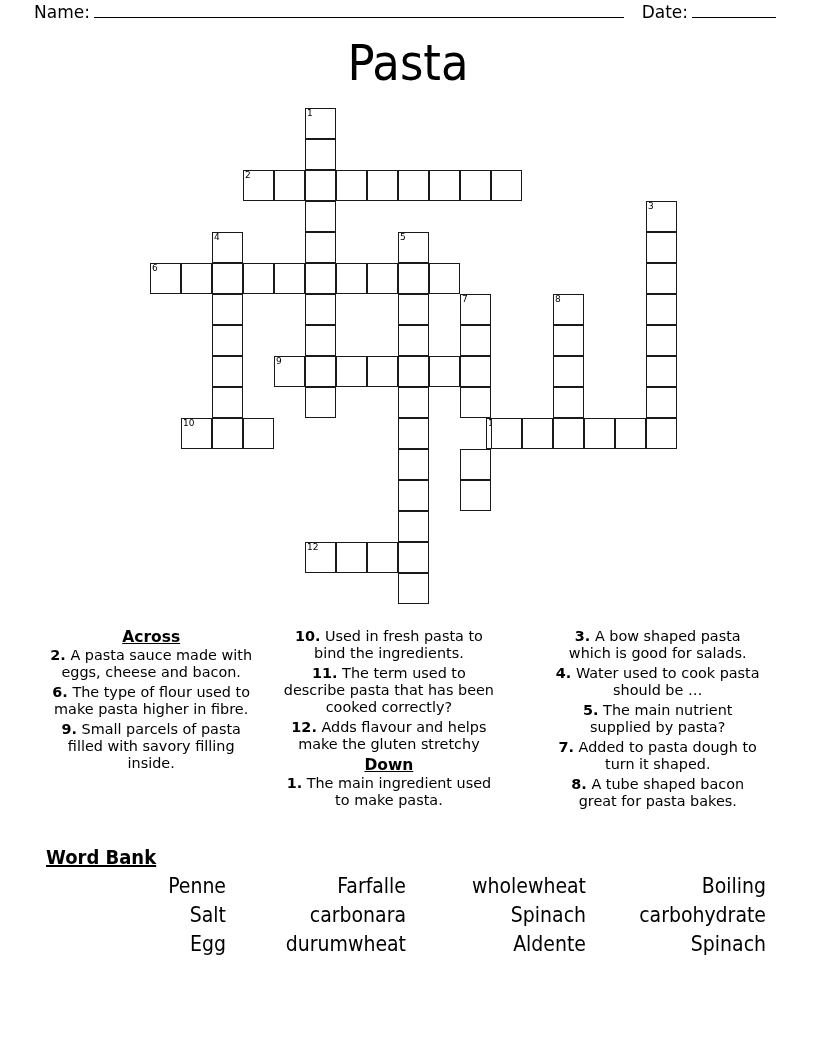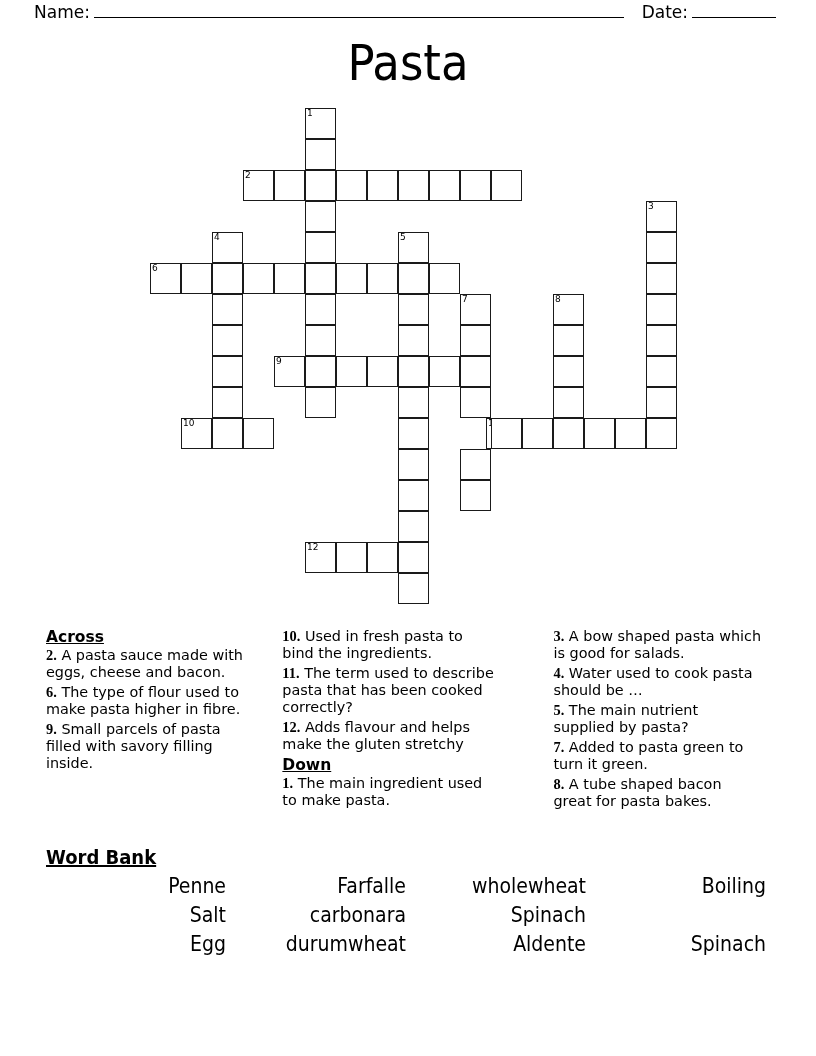--- a/index.html
+++ b/index.html
@@ -63,35 +63,36 @@
 
   
   .clues {
     position: absolute;
     left: 46px; top: 628px;
     width: 730px;
     display: flex;
     gap: 12px;
     font-size: 14.4px;
     line-height: 1.18;
+    text-align: center;
   }
   .clue-col { width: 243px; padding-right: 14px; }
   .clue-col.c2 { width: 246px; }
   .clue-col.c3 { width: 241px; margin-left: 32px; }
   .clue-head {
     font-weight: bold;
     text-decoration: underline;
     font-size: 15.5px;
     display: block;
     margin-bottom: 1px;
   }
   .clue {
     margin: 0 0 3px 0;
   }
-  .clue .n { font-weight: bold; font-family: Liberation Serif, serif; }
+  .clue .n { font-weight: bold; }
 
   
   .wb-title {
     position: absolute;
     left: 46px; top: 845px;
     font-size: 20px;
     font-weight: bold;
     text-decoration: underline;
     font-family: "DejaVu Sans Condensed", "DejaVu Sans", sans-serif;
   }
@@ -272,41 +273,42 @@
       <div class="clue">
         <span class="n">4.</span>
         <span>Water used to cook pasta should be …</span>
       </div>
       <div class="clue">
         <span class="n">5.</span>
         <span>The main nutrient supplied by pasta?</span>
       </div>
       <div class="clue">
         <span class="n">7.</span>
-        <span>Added to pasta green to turn it green.</span>
+        <span>Added to pasta dough to turn it shaped.</span>
       </div>
       <div class="clue">
         <span class="n">8.</span>
         <span>A tube shaped bacon great for pasta bakes.</span>
       </div>
     </div>
   </div>
 
   <div class="wb-title">Word Bank</div>
   <div class="wordbank">
     <div class="wb-row">
       <div class="wb-cell">Penne</div>
       <div class="wb-cell">Farfalle</div>
       <div class="wb-cell">wholewheat</div>
       <div class="wb-cell">Boiling</div>
     </div>
     <div class="wb-row">
       <div class="wb-cell">Salt</div>
       <div class="wb-cell">carbonara</div>
       <div class="wb-cell">Spinach</div>
+      <div class="wb-cell">carbohydrate</div>
     </div>
     <div class="wb-row">
       <div class="wb-cell">Egg</div>
       <div class="wb-cell">durumwheat</div>
       <div class="wb-cell">Aldente</div>
       <div class="wb-cell">Spinach</div>
     </div>
   </div>
 
 </div>

